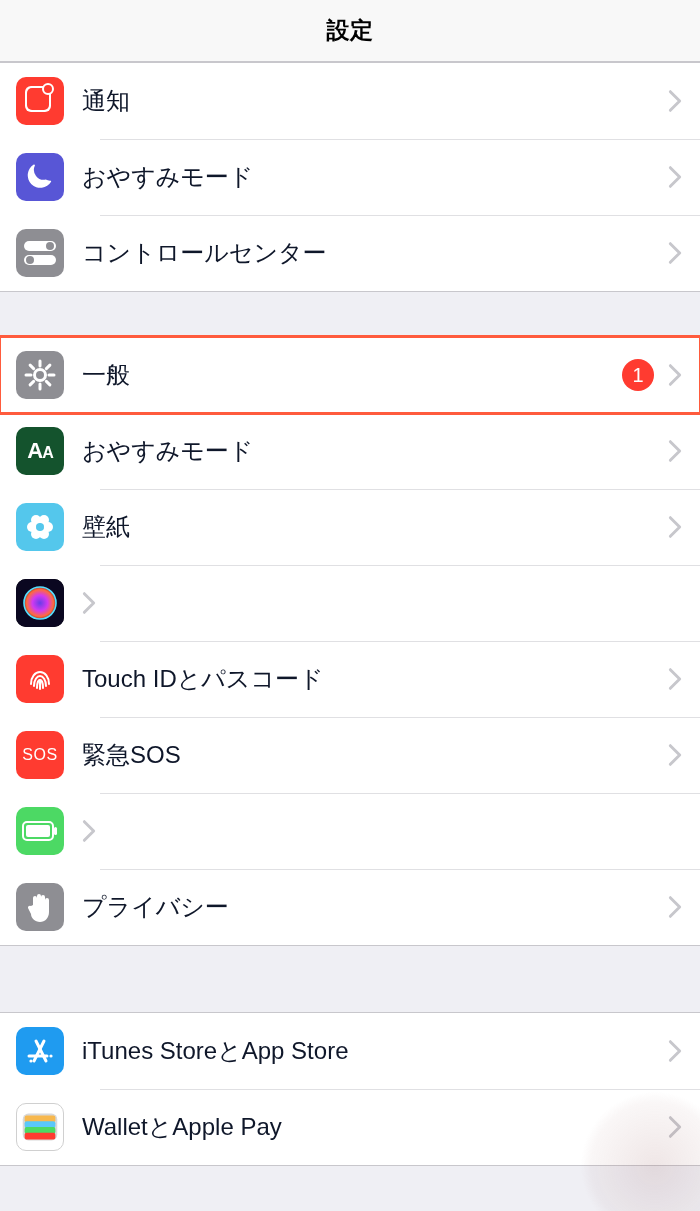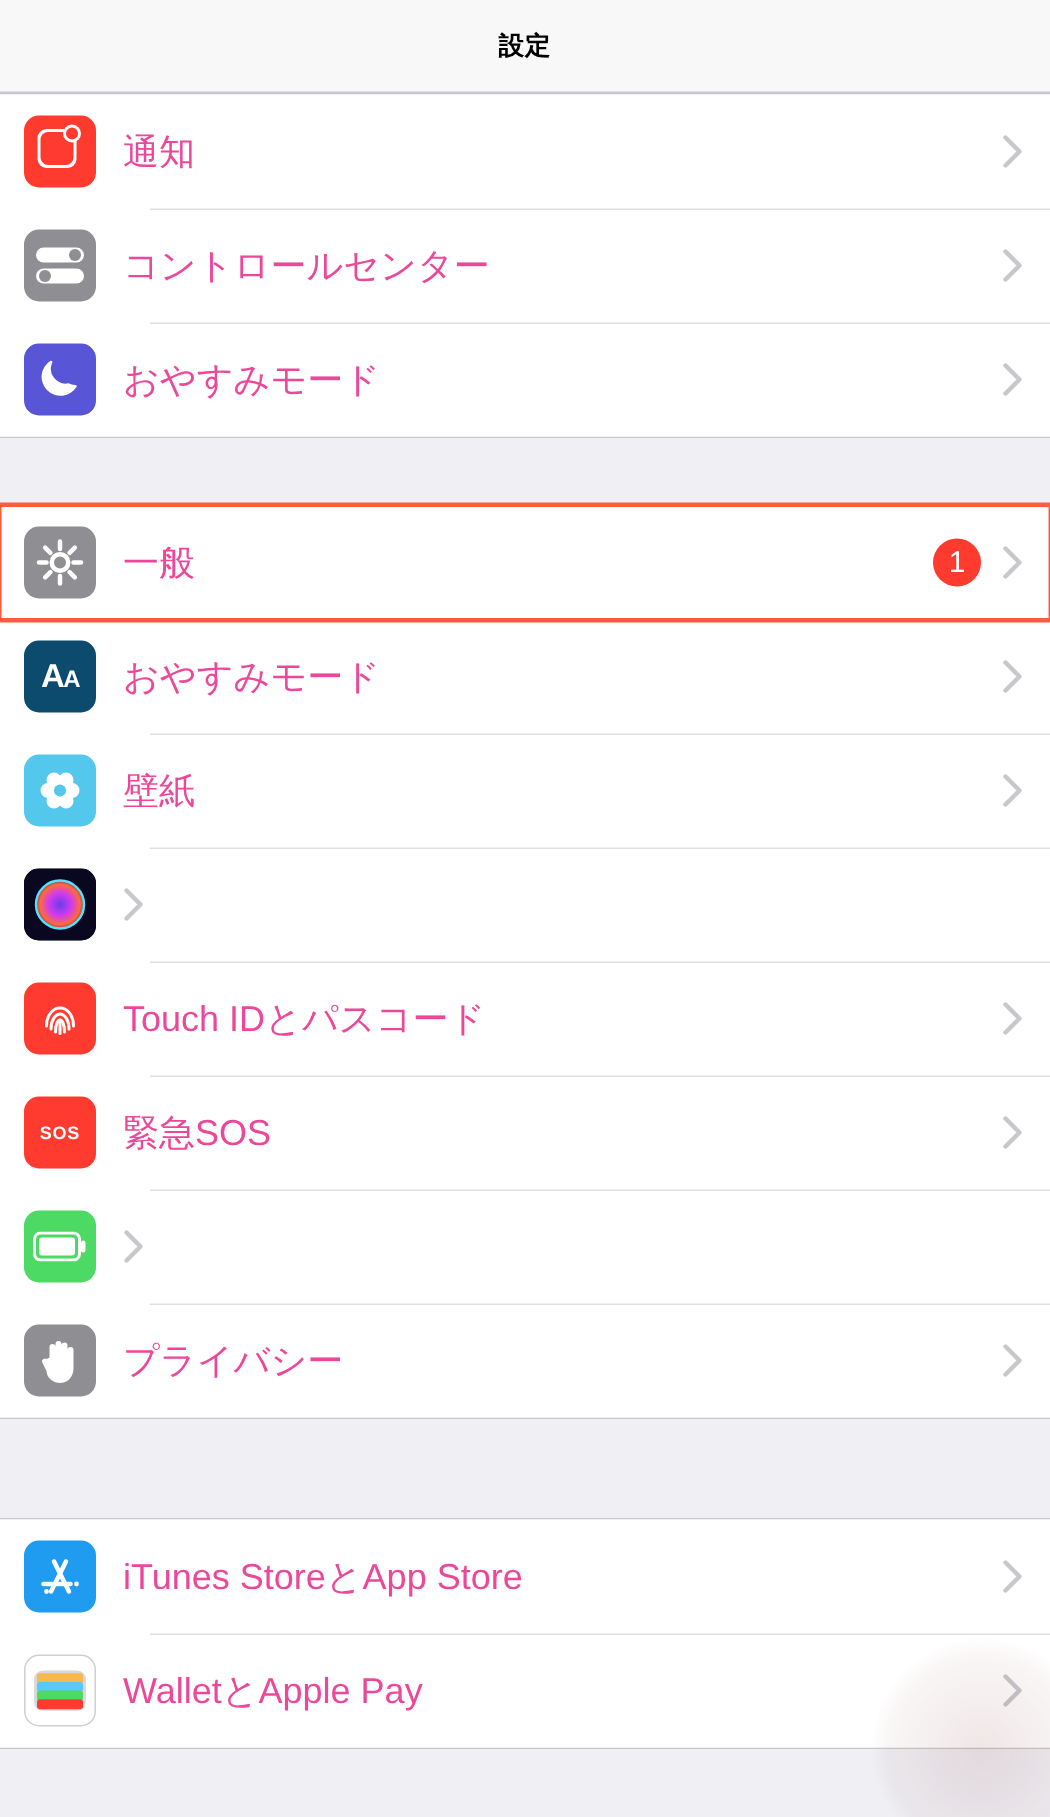--- a/index.html
+++ b/index.html
@@ -12,21 +12,21 @@
   .header {
     width: 100%;
     height: 62px;
     background: #f8f8f8;
     border-bottom: 1px solid #c8c7cc;
     display: flex;
     align-items: center;
     justify-content: center;
   }
   .header-title {
-    font-size: 17px;
+    font-size: 23px;
     font-weight: 700;
     letter-spacing: 0.5px;
   }
   .group {
     background: #fff;
     border-top: 1px solid #c8c7cc;
     border-bottom: 1px solid #c8c7cc;
   }
   .spacer { height: 44px; }
   .spacer.small { height: 22px; }
@@ -58,21 +58,21 @@
     justify-content: center;
     color: #fff;
     font-size: 22px;
     font-weight: 600;
     overflow: hidden;
   }
   .row .label {
     flex: 1 1 auto;
     font-size: 24px;
     font-weight: 400;
-    color: #ec4899;
+    color: #0f172a;
   }
   .row .badge {
     min-width: 32px;
     height: 32px;
     border-radius: 16px;
     background: #ff3b30;
     color: #fff;
     font-size: 20px;
     font-weight: 500;
     display: flex;
@@ -121,40 +121,40 @@
             <rect x="11" y="11" width="22" height="22" rx="5" fill="#ff3b30"></rect>
             <circle cx="32" cy="12" r="5" fill="#ff3b30" stroke="#fff" stroke-width="2"></circle>
           </svg>
         </div>
         <div class="label">通知</div>
         <svg class="chevron" viewBox="0 0 12 20" fill="none" stroke="currentColor" stroke-width="2.5" stroke-linecap="round" stroke-linejoin="round">
           <polyline points="2,2 10,10 2,18"></polyline>
         </svg>
       </div>
       <div class="row">
+        <div class="icon" style="background:#5856d6;">
+          <svg width="30" height="30" viewBox="0 0 30 30">
+            <path d="M21 18.5A11 11 0 0 1 9 3a1 1 0 0 0-1.3-1.2A14 14 0 1 0 27 21a1 1 0 0 0-1.2-1.3 11 11 0 0 1-4.8-1.2z" fill="#fff" transform="scale(0.9) translate(2,1)"></path>
+          </svg>
+        </div>
+        <div class="label">おやすみモード</div>
+        <svg class="chevron" viewBox="0 0 12 20" fill="none" stroke="currentColor" stroke-width="2.5" stroke-linecap="round" stroke-linejoin="round">
+          <polyline points="2,2 10,10 2,18"></polyline>
+        </svg>
+      </div>
+      <div class="row">
         <div class="icon" style="background:#8e8e93;">
           <svg width="34" height="26" viewBox="0 0 34 26">
             <rect x="1" y="1" width="32" height="10" rx="5" fill="#fff"></rect>
             <circle cx="27" cy="6" r="4" fill="#8e8e93"></circle>
             <rect x="1" y="15" width="32" height="10" rx="5" fill="#fff"></rect>
             <circle cx="7" cy="20" r="4" fill="#8e8e93"></circle>
           </svg>
         </div>
         <div class="label">コントロールセンター</div>
-        <svg class="chevron" viewBox="0 0 12 20" fill="none" stroke="currentColor" stroke-width="2.5" stroke-linecap="round" stroke-linejoin="round">
-          <polyline points="2,2 10,10 2,18"></polyline>
-        </svg>
-      </div>
-      <div class="row">
-        <div class="icon" style="background:#5856d6;">
-          <svg width="30" height="30" viewBox="0 0 30 30">
-            <path d="M21 18.5A11 11 0 0 1 9 3a1 1 0 0 0-1.3-1.2A14 14 0 1 0 27 21a1 1 0 0 0-1.2-1.3 11 11 0 0 1-4.8-1.2z" fill="#fff" transform="scale(0.9) translate(2,1)"></path>
-          </svg>
-        </div>
-        <div class="label">おやすみモード</div>
         <svg class="chevron" viewBox="0 0 12 20" fill="none" stroke="currentColor" stroke-width="2.5" stroke-linecap="round" stroke-linejoin="round">
           <polyline points="2,2 10,10 2,18"></polyline>
         </svg>
       </div>
     </div>
     <div class="spacer"></div>
     <div class="group">
       <div class="row highlighted">
         <div class="icon" style="background:#8e8e93;">
           <svg width="34" height="34" viewBox="0 0 34 34">
@@ -173,21 +173,21 @@
             </g>
           </svg>
         </div>
         <div class="label">一般</div>
         <div class="badge">1</div>
         <svg class="chevron" viewBox="0 0 12 20" fill="none" stroke="currentColor" stroke-width="2.5" stroke-linecap="round" stroke-linejoin="round">
           <polyline points="2,2 10,10 2,18"></polyline>
         </svg>
       </div>
       <div class="row">
-        <div class="icon" style="background:#0c4a6e;">
+        <div class="icon" style="background:#14532d;">
           <span style="font-size:22px;font-weight:600;letter-spacing:-1px;">A<span style="font-size:16px;">A</span></span>
         </div>
         <div class="label">おやすみモード</div>
         <svg class="chevron" viewBox="0 0 12 20" fill="none" stroke="currentColor" stroke-width="2.5" stroke-linecap="round" stroke-linejoin="round">
           <polyline points="2,2 10,10 2,18"></polyline>
         </svg>
       </div>
       <div class="row">
         <div class="icon" style="background:#54c7ec;">
           <svg width="32" height="32" viewBox="0 0 32 32">
@@ -236,21 +236,21 @@
             <path d="M17 18v9"></path>
           </svg>
         </div>
         <div class="label">Touch IDとパスコード</div>
         <svg class="chevron" viewBox="0 0 12 20" fill="none" stroke="currentColor" stroke-width="2.5" stroke-linecap="round" stroke-linejoin="round">
           <polyline points="2,2 10,10 2,18"></polyline>
         </svg>
       </div>
       <div class="row">
         <div class="icon" style="background:#ff3b30;">
-          <span style="font-size:12px;font-weight:700;letter-spacing:0.5px;">SOS</span>
+          <span style="font-size:16px;font-weight:400;letter-spacing:0.5px;">SOS</span>
         </div>
         <div class="label">緊急SOS</div>
         <svg class="chevron" viewBox="0 0 12 20" fill="none" stroke="currentColor" stroke-width="2.5" stroke-linecap="round" stroke-linejoin="round">
           <polyline points="2,2 10,10 2,18"></polyline>
         </svg>
       </div>
       <div class="row">
         <div class="icon" style="background:#4cd964;">
           <svg width="36" height="20" viewBox="0 0 36 20">
             <rect x="1" y="1" width="30" height="18" rx="4" fill="none" stroke="#fff" stroke-width="2"></rect>

